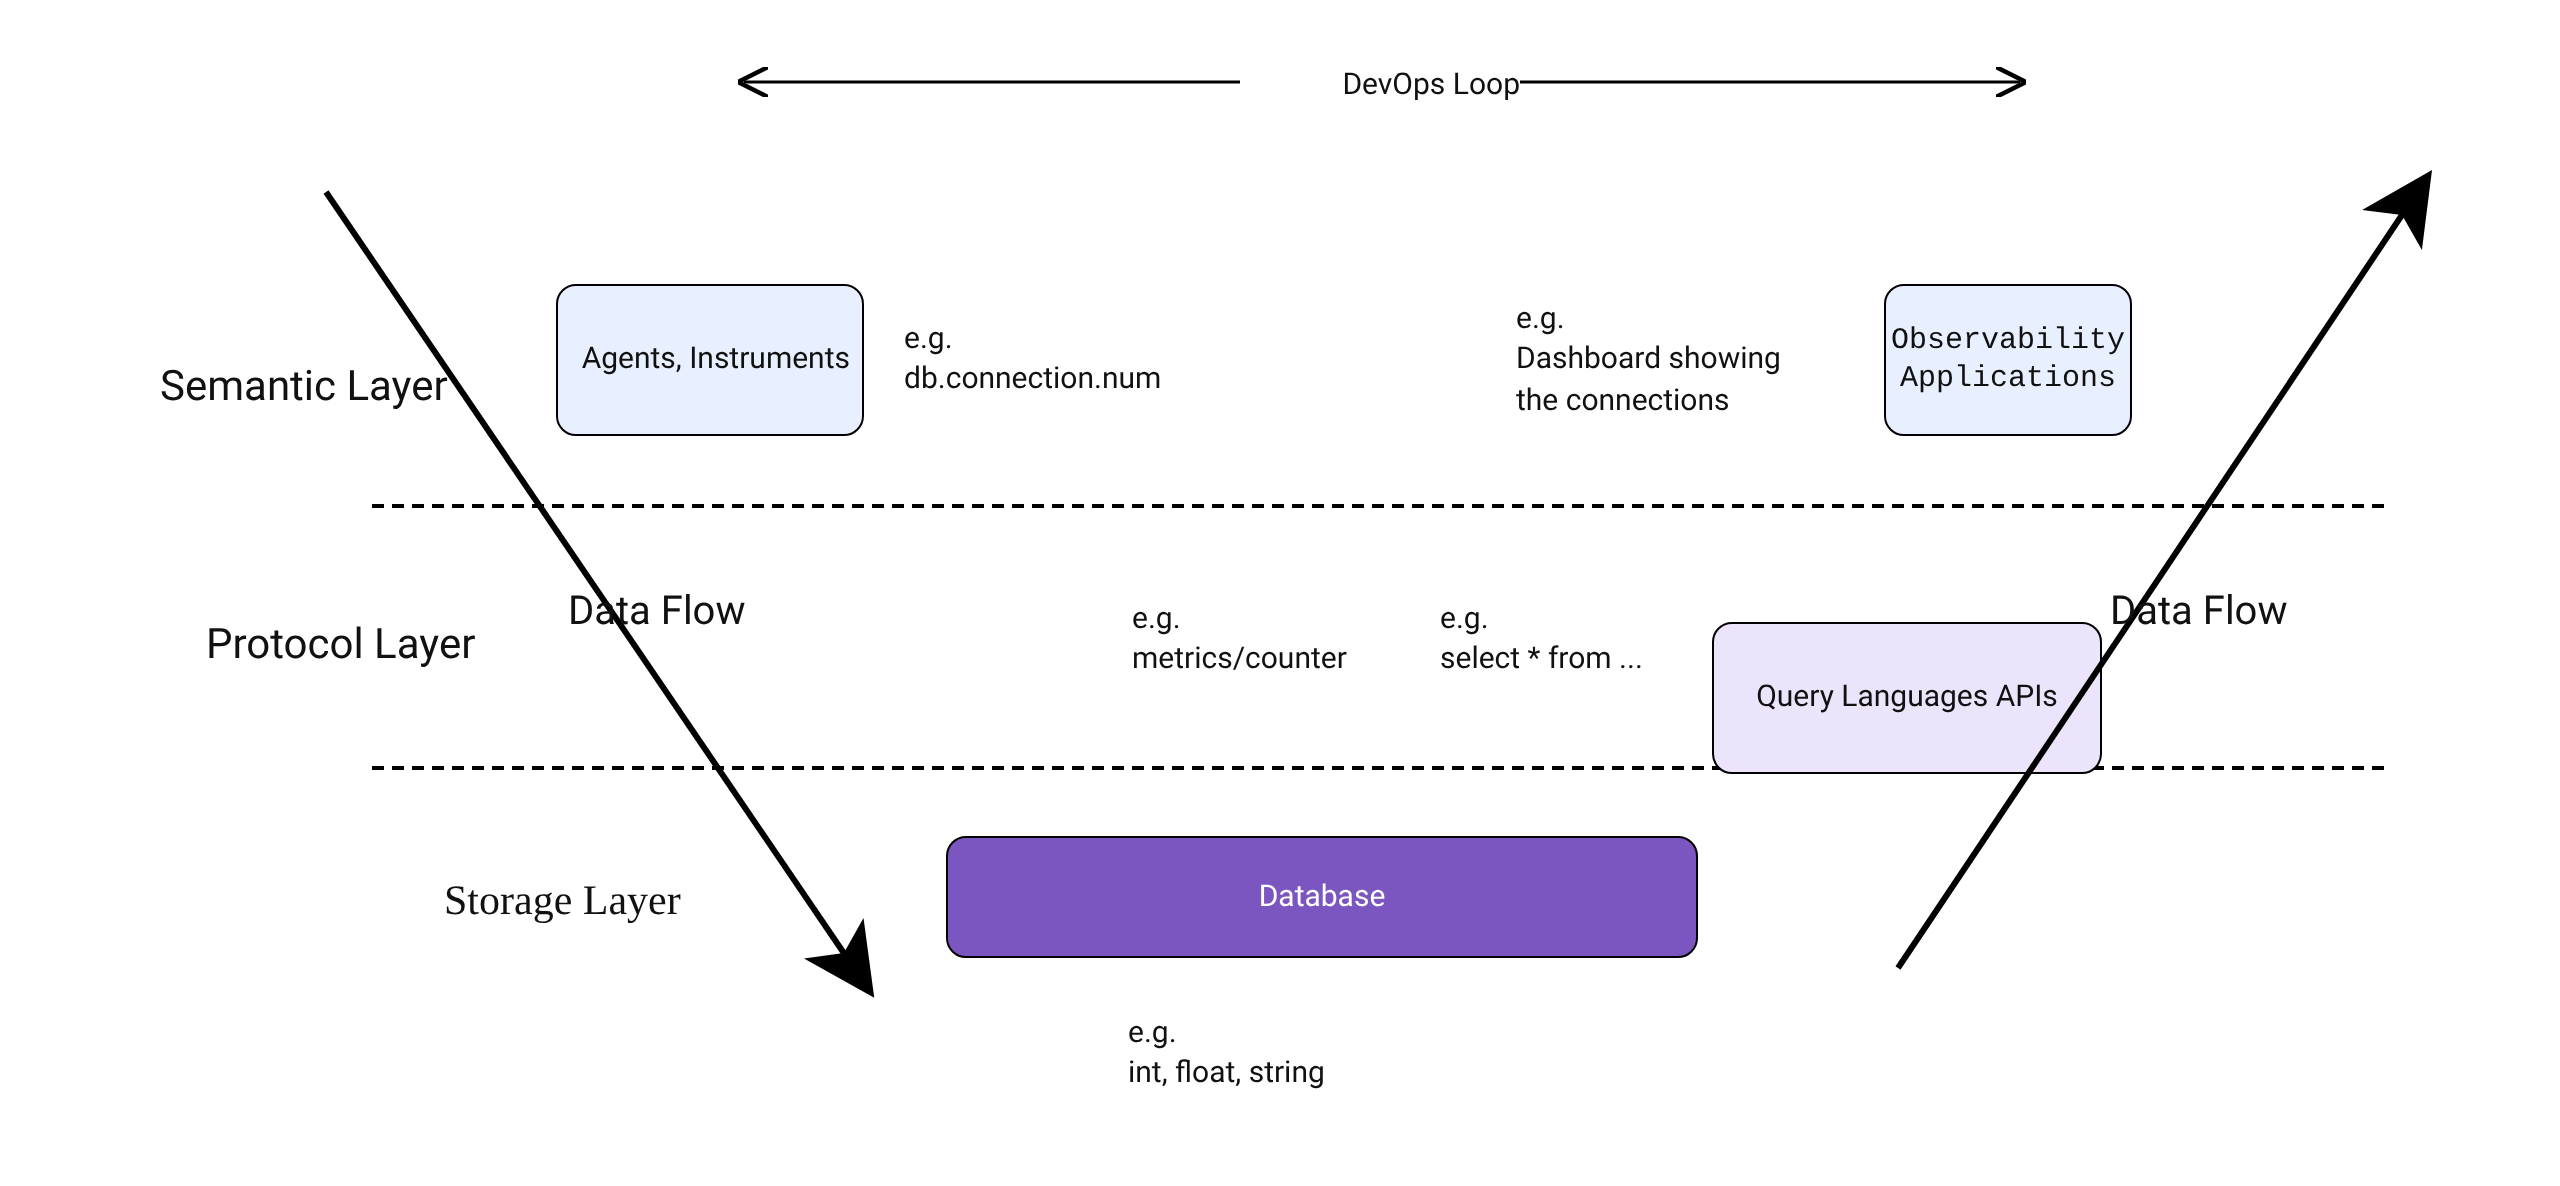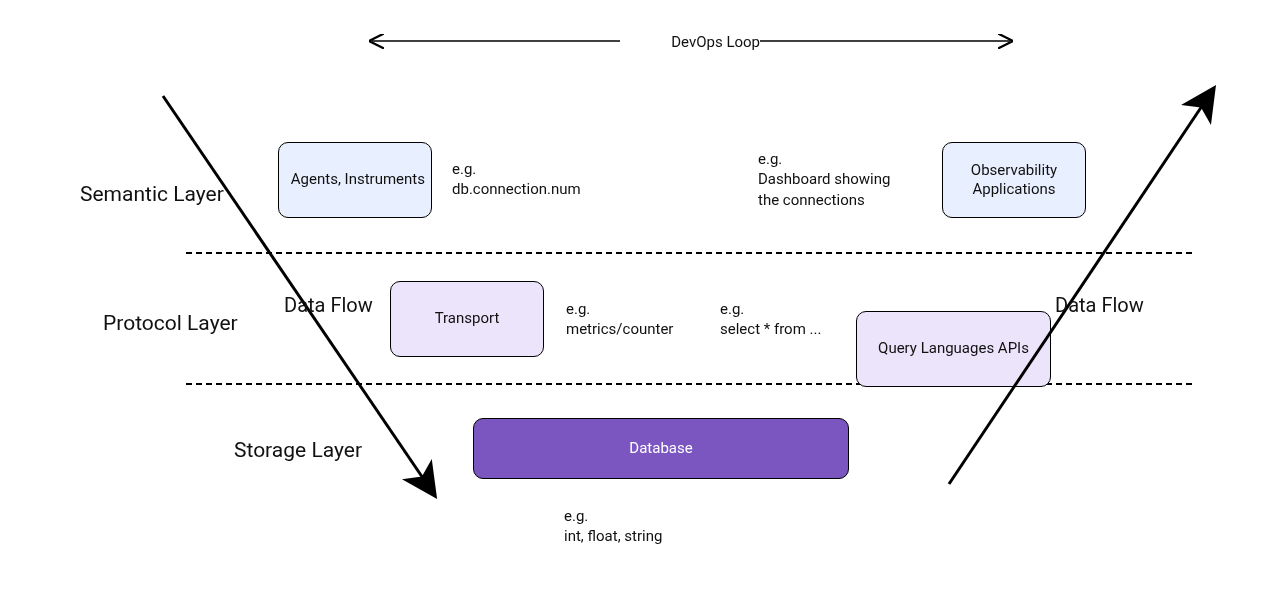--- a/index.html
+++ b/index.html
@@ -82,43 +82,40 @@
         <path d="M0,0 L10,5 L0,10" fill="none" stroke="#000" stroke-width="1.5"></path>
       </marker>
     </defs>
     <line x1="372" y1="41" x2="620" y2="41" stroke="#000" stroke-width="1.5" marker-start="url(#arrL)"></line>
     <line x1="760" y1="41" x2="1010" y2="41" stroke="#000" stroke-width="1.5" marker-end="url(#arrR)"></line>
   </svg>
   <div class="top-label" style="left:620px; top:33px; width:140px;">DevOps Loop</div>
 
   <div class="layer-label" style="left:80px; top:182px;">Semantic Layer</div>
   <div class="layer-label" style="left:103px; top:311px;">Protocol Layer</div>
-  <div class="layer-label" style="left:234px; top:438px;">Storage Layer</div>
+  <div class="layer-label" style="left:222px; top:438px;font-family:Liberation Serif, serif;">Storage Layer</div>
 
   <div class="divider" style="left:186px; top:252px; width:1006px;"></div>
   <div class="divider" style="left:186px; top:383px; width:1006px;"></div>
 
   <div class="box box-blue" style="left:278px; top:142px; width:154px; height:76px;justify-content:flex-end;">
     <span>Agents,
 Instruments</span>
   </div>
   <div class="note" style="left:452px; top:159px;">e.g.
 db.connection.num</div>
 
   <div class="note" style="left:758px; top:149px;">e.g.
 Dashboard showing
 the connections</div>
-  <div class="box box-blue" style="left:942px; top:142px; width:144px; height:76px;">
+  <div class="box box-blue" style="left:942px; top:142px; width:124px; height:76px;font-family:Liberation Mono, monospace;">
     <span>Observability
 Applications</span>
   </div>
 
-  <div class="box box-lav" style="left:390px; top:281px; width:154px; height:76px;">
-    <span>Transport</span>
-  </div>
   <div class="note" style="left:566px; top:299px;">e.g.
 metrics/counter</div>
 
   <div class="note" style="left:720px; top:299px;">e.g.
 select * from ...</div>
   <div class="box box-lav" style="left:856px; top:292px; width:195px; height:76px;margin-top:19px;">
     <span>Query Languages
 APIs</span>
   </div>
 

